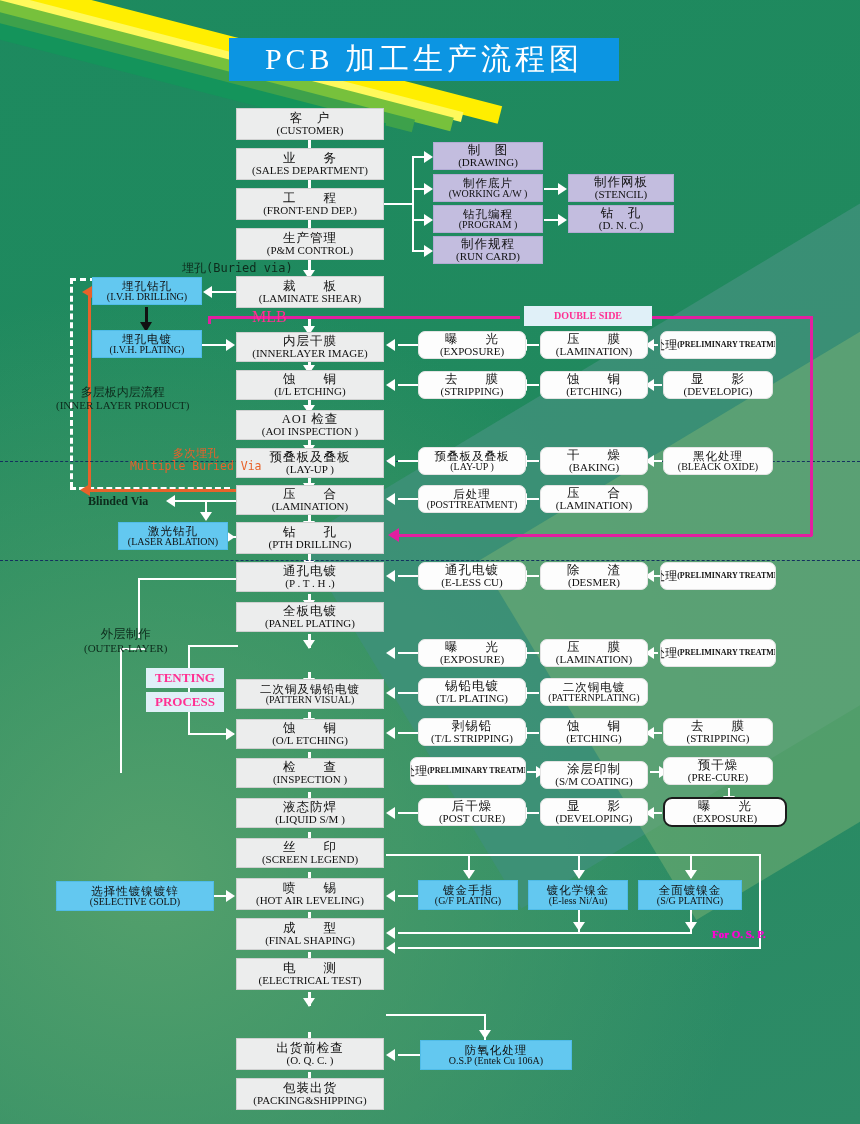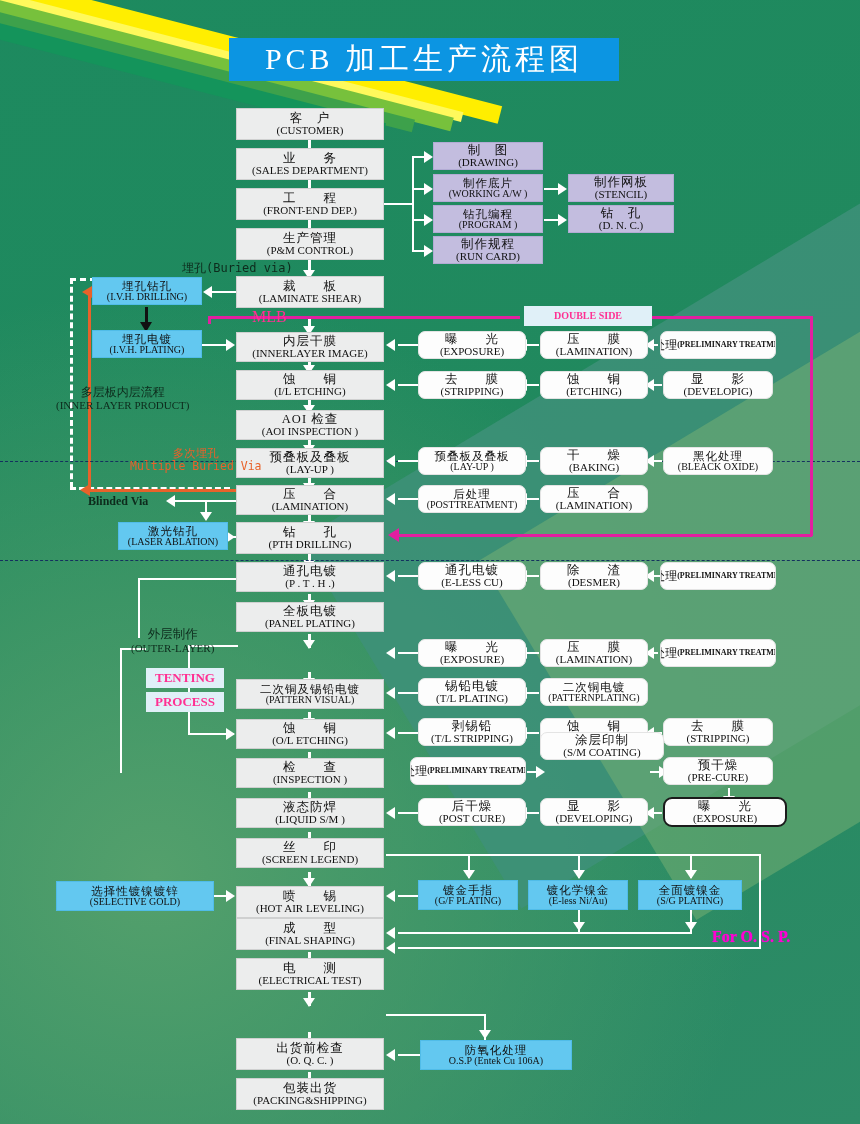--- a/index.html
+++ b/index.html
@@ -49,21 +49,21 @@
 
   
   .lbl{position:absolute;white-space:nowrap;line-height:1.1;text-align:center;}
   .lbl .cn{display:block;}
   .lbl .en{display:block;}
 
   .lbl-dark{color:#0d2b1c;}
   .lbl-mlb{color:#ff2f92;font-size:16px;font-family:"Liberation Serif",serif;}
   .lbl-orange{color:#e8622a;font-family:"DejaVu Sans Mono",monospace;}
   .lbl-pinkbox{background:#e0f0f8;color:#ff2f92;font-weight:bold;}
-  .lbl-osp{color:#ff00d4;font-weight:bold;font-size:16px;
+  .lbl-osp{color:#ff00d4;font-weight:bold;font-size:11px;
     font-family:"Liberation Serif",serif;text-shadow:0 0 1px #ff00d4;}
 
   
   .ln{position:absolute;background:#ffffff;}
   .ln.black{background:#111;}
   .ln.orange{background:#e8622a;}
   .ln.magenta{background:#e21fa0;}
   .ln.dash{background:none;border-top:1.5px dashed #14315f;}
   .ln.dashw{background:none;border-top:3px dashed #ffffff;}
   .ln.dashwv{background:none;border-left:3px dashed #ffffff;}
@@ -368,21 +368,21 @@
     <span class="en">(INSPECTION )</span>
   </div>
   <div class="node grey" style="left:236px;top:798px;width:148px;height:30px;">
     <span class="cn">液态防焊</span>
     <span class="en">(LIQUID  S/M )</span>
   </div>
   <div class="node grey" style="left:236px;top:838px;width:148px;height:30px;">
     <span class="cn">丝　　印</span>
     <span class="en">(SCREEN LEGEND)</span>
   </div>
-  <div class="node grey" style="left:236px;top:878px;width:148px;height:32px;margin-top:8px;">
+  <div class="node grey" style="left:236px;top:878px;width:148px;height:32px;">
     <span class="cn">喷　　锡</span>
     <span class="en">(HOT AIR LEVELING)</span>
   </div>
   <div class="node grey" style="left:236px;top:918px;width:148px;height:32px;">
     <span class="cn">成　　型</span>
     <span class="en">(FINAL SHAPING)</span>
   </div>
   <div class="node grey" style="left:236px;top:958px;width:148px;height:32px;">
     <span class="cn">电　　测</span>
     <span class="en">(ELECTRICAL TEST)</span>
@@ -547,21 +547,21 @@
   </div>
   <div class="node white" style="left:663px;top:718px;width:110px;height:28px;">
     <span class="cn">去　　膜</span>
     <span class="en">(STRIPPING)</span>
   </div>
 
   <div class="node white pre" style="left:410px;top:757px;width:116px;height:28px;">
     <span class="cn">前处理</span>
     <span class="en">(PRELIMINARY TREATMENT )</span>
   </div>
-  <div class="node white" style="left:540px;top:732px;width:124px;height:28px;">
+  <div class="node white" style="left:540px;top:761px;width:108px;height:28px;">
     <span class="cn">涂层印制</span>
     <span class="en">(S/M COATING)</span>
   </div>
   <div class="node white" style="left:663px;top:757px;width:110px;height:28px;">
     <span class="cn">预干燥</span>
     <span class="en">(PRE-CURE)</span>
   </div>
 
   <div class="node white" style="left:418px;top:798px;width:108px;height:28px;">
     <span class="cn">后干燥</span>
@@ -595,21 +595,21 @@
 
   <div class="lbl lbl-orange" style="left:130px;top:447px;font-size:11.5px;">
     <span class="cn">多次埋孔</span>
     <span class="en">Multiple Buried Via</span>
   </div>
 
   <div class="lbl lbl-dark" style="left:88px;top:495px;font-size:12px;font-weight:bold;">
     <span>Blinded Via</span>
   </div>
 
-  <div class="lbl lbl-dark" style="left:84px;top:628px;font-size:12.5px;margin-left:47px;">
+  <div class="lbl lbl-dark" style="left:84px;top:628px;font-size:12.5px;">
     <span class="cn">外层制作</span>
     <span class="en" style="font-size:11px;">(OUTER-LAYER)</span>
   </div>
 
   <div class="lbl lbl-pinkbox" style="left:146px;top:668px;width:78px;height:20px;font-size:13px;line-height:20px;text-align:center;">
     <span>TENTING</span>
   </div>
   <div class="lbl lbl-pinkbox" style="left:146px;top:692px;width:78px;height:20px;font-size:13px;line-height:20px;text-align:center;">
     <span>PROCESS</span>
   </div>

